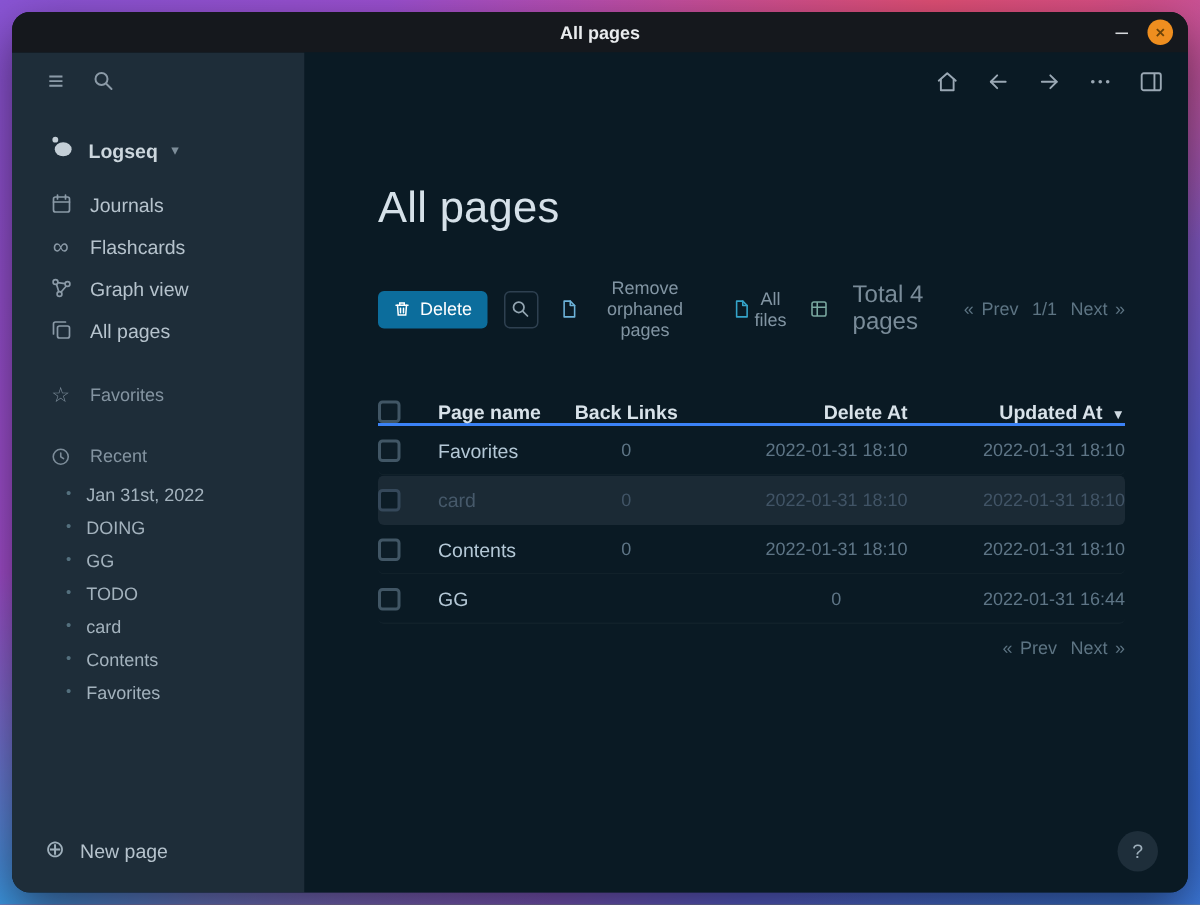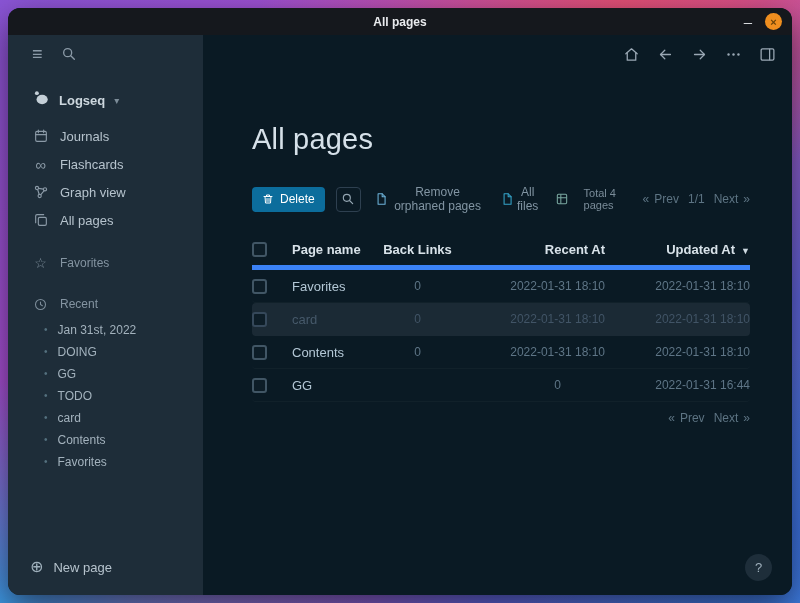--- a/index.html
+++ b/index.html
@@ -60,26 +60,26 @@
   .delete-btn svg { display:block; }
   .search-btn { width:34px; height:25px; display:flex; align-items:center; justify-content:center;
     background:transparent; border:1px solid #2e4050; border-radius:4px; color:#93a5b1; cursor:pointer; }
   .search-btn svg { display:block; }
   .tb-link { display:flex; align-items:center; gap:2px; background:none; border:none; color:#8295a3;
     font-size:12px; cursor:pointer; font-family:inherit; padding:0 2px; }
   .tb-link svg { display:block; }
   .icon-orphan { color:#6db3d9; }
   .icon-files  { color:#35a4c9; }
   .icon-grid   { color:#7aa8a0; }
-  .total { color:#7a8c99; font-size:11px; margin-left:2px; }
+  .total { color:#7a8c99; font-size:16px; margin-left:2px; }
   .pager { margin-left:auto; display:flex; align-items:center; gap:9px; color:#5d7483; font-size:12px; }
   .pager .pg { display:flex; align-items:center; gap:5px; cursor:pointer; }
   
   .table { margin-top:21px; }
-  .t-head { display:flex; align-items:center; height:36px; border-bottom:5px solid #3b82f6; }
+  .t-head { display:flex; align-items:flex-end; height:36px; border-bottom:2px solid #3b82f6; }
   .th { font-size:13px; font-weight:bold; color:#d8e2e9; cursor:pointer; }
   .col-check { width:34px; flex:0 0 auto; display:flex; align-items:center; }
   .col-name { flex:1; padding-left:6px; }
   .col-back { width:95px; flex:0 0 auto; text-align:center; }
   .col-created { width:140px; flex:0 0 auto; text-align:right; }
   .col-updated { width:145px; flex:0 0 auto; text-align:right; }
   .col-updated .sort { font-size:9px; margin-left:6px; color:#cfdae2; }
   .checkbox { width:15px; height:15px; border:2px solid #415665; border-radius:3px; background:#0d1d27; cursor:pointer; display:inline-block; }
   .t-row { display:flex; align-items:center; height:33px; border-radius:4px; border-bottom:1px solid rgba(255,255,255,.03); }
   .cell-name { font-size:13px; color:#b4c8d6; cursor:pointer; }
@@ -331,21 +331,21 @@
           </span>
         </div>
 
         <div class="table">
           <div class="t-head">
             <span class="col-check">
                 <span class="checkbox"></span>
               </span>
             <span class="col-name th">Page name</span>
             <span class="col-back th">Back Links</span>
-            <span class="col-created th">Recent At</span>
+            <span class="col-created th">Delete At</span>
             <span class="col-updated th"><span>Updated At</span><span class="sort">▼</span></span>
           </div>
           <div class="t-body">
 
               <div class="t-row">
                 <span class="col-check">
                   <span class="checkbox"></span>
                 </span>
                 <span class="col-name cell-name">Favorites</span>
                 <span class="col-back cell">0</span>

